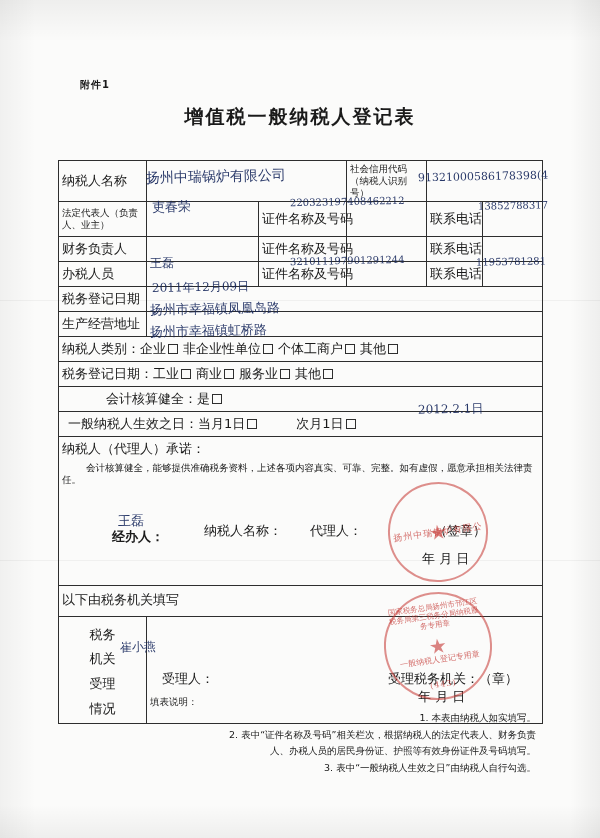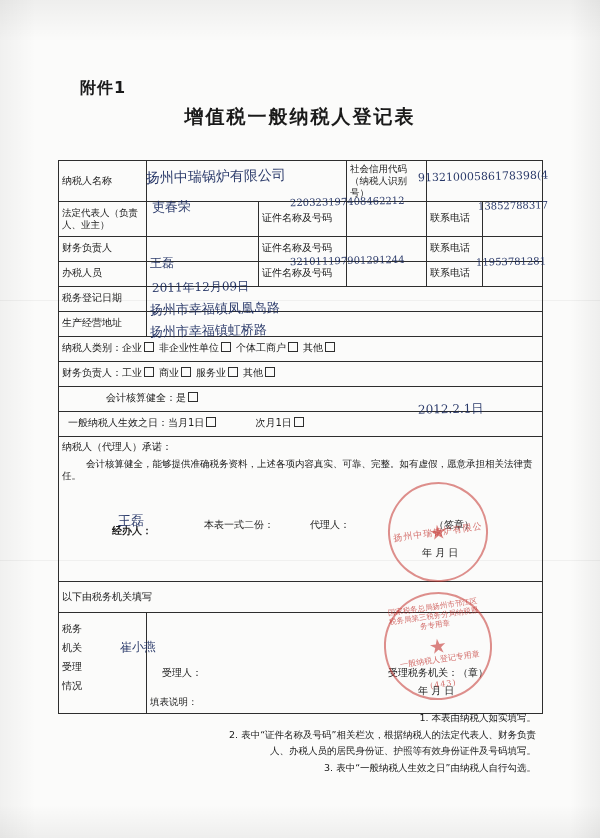--- a/index.html
+++ b/index.html
@@ -25,21 +25,21 @@
     background-image:
       linear-gradient(to right, rgba(0,0,0,0.045), rgba(0,0,0,0) 6%),
       linear-gradient(to bottom, rgba(0,0,0,0.05), rgba(0,0,0,0) 5%),
       linear-gradient(to left, rgba(0,0,0,0.05), rgba(0,0,0,0) 5%),
       linear-gradient(to top, rgba(0,0,0,0.05), rgba(0,0,0,0) 4%);
   }
   .attachment-no {
     position: absolute;
     left: 80px;
     top: 78px;
-    font-size: 16px;
+    font-size: 10px;
     font-weight: bold;
     letter-spacing: 1px;
   }
   .doc-title {
     position: absolute;
     left: 0; right: 0;
     top: 104px;
     text-align: center;
     font-size: 19px;
     font-weight: bold;
@@ -56,21 +56,21 @@
   }
   table.form td {
     border: 1px solid #2e2e2e;
     padding: 2px 3px;
     vertical-align: middle;
     height: 20px;
     line-height: 1.25;
     position: relative;
   }
   .lbl {
-    font-size: 10px;
+    font-size: 13px;
     white-space: nowrap;
   }
   .lbl-wrap {
     font-size: 9.5px;
     line-height: 1.3;
   }
   
   .ink {
     position: absolute;
     color: #16275c;
@@ -241,21 +241,21 @@
       <td colspan="6">
         <span class="lbl">纳税人类别：企业</span><span class="chk"></span>
         <span class="lbl">非企业性单位</span><span class="chk"></span>
         <span class="lbl">个体工商户</span><span class="chk"></span>
         <span class="lbl">其他</span><span class="chk"></span>
       </td>
     </tr>
 
     <tr>
       <td colspan="6">
-        <span class="lbl">财务负责人：工业</span><span class="chk"></span>
+        <span class="lbl">税务登记日期：工业</span><span class="chk"></span>
         <span class="lbl">商业</span><span class="chk"></span>
         <span class="lbl">服务业</span><span class="chk"></span>
         <span class="lbl">其他</span><span class="chk"></span>
       </td>
     </tr>
 
     <tr>
       <td colspan="6">
         <span class="lbl" style="margin-left:44px">会计核算健全：是</span><span class="chk"></span>
       </td>
@@ -267,36 +267,36 @@
         <span class="lbl" style="margin-left:34px">次月1日</span><span class="chk"></span>
       </td>
     </tr>
 
     <tr>
       <td colspan="6" style="height:132px; vertical-align:top; padding-top:4px">
         <div class="lbl">纳税人（代理人）承诺：</div>
         <div class="lbl-wrap" style="margin-top:5px; text-indent:24px; padding-right:4px">会计核算健全，能够提供准确税务资料，上述各项内容真实、可靠、完整。如有虚假，愿意承担相关法律责任。</div>
         <div style="position:relative; height:60px; margin-top:36px;">
           <span class="lbl" style="position:absolute; left:50px; top:6px;font-weight:bold;">经办人：</span>
-          <span class="lbl" style="position:absolute; left:142px; top:0;">本表一式二份：</span>
+          <span class="lbl" style="position:absolute; left:142px; top:0;">纳税人名称：</span>
           <span class="lbl" style="position:absolute; left:248px; top:0;">代理人：</span>
           <span class="lbl" style="position:absolute; left:372px; top:0;">（签章）</span>
           <span class="lbl" style="position:absolute; left:360px; top:28px;">年   月   日</span>
         </div>
       </td>
     </tr>
 
     <tr>
       <td colspan="6" style="height:26px">
         <span class="lbl">以下由税务机关填写</span>
       </td>
     </tr>
 
     <tr>
-      <td style="height:92px; vertical-align:top; padding-top:6px; ">
+      <td style="height:92px; vertical-align:top; padding-top:6px; text-align:center">
         <div class="lbl" style="line-height:1.9">税务<br>机关<br>受理<br>情况</div>
       </td>
       <td colspan="5" style="vertical-align:top">
         <div style="position:relative; height:88px;">
           <span class="lbl" style="position:absolute; left:12px; top:52px;">受理人：</span>
           <span class="lbl" style="position:absolute; left:238px; top:52px;">受理税务机关：（章）</span>
           <span class="lbl" style="position:absolute; left:268px; top:70px;">年   月   日</span>
         </div>
       </td>
     </tr>

